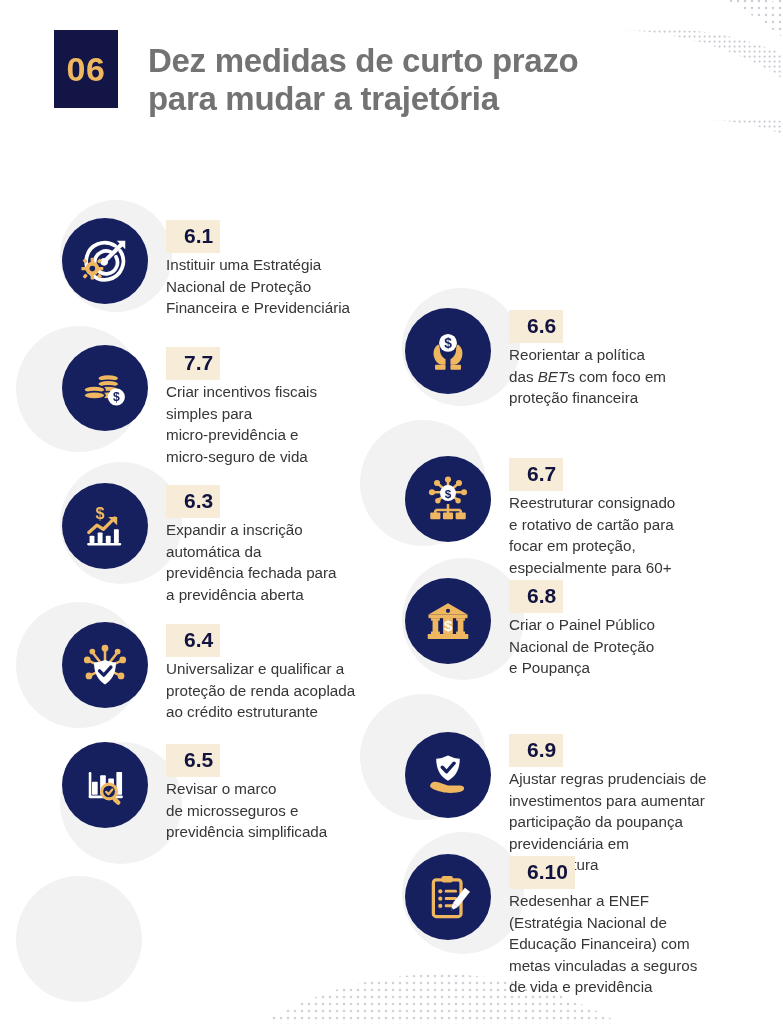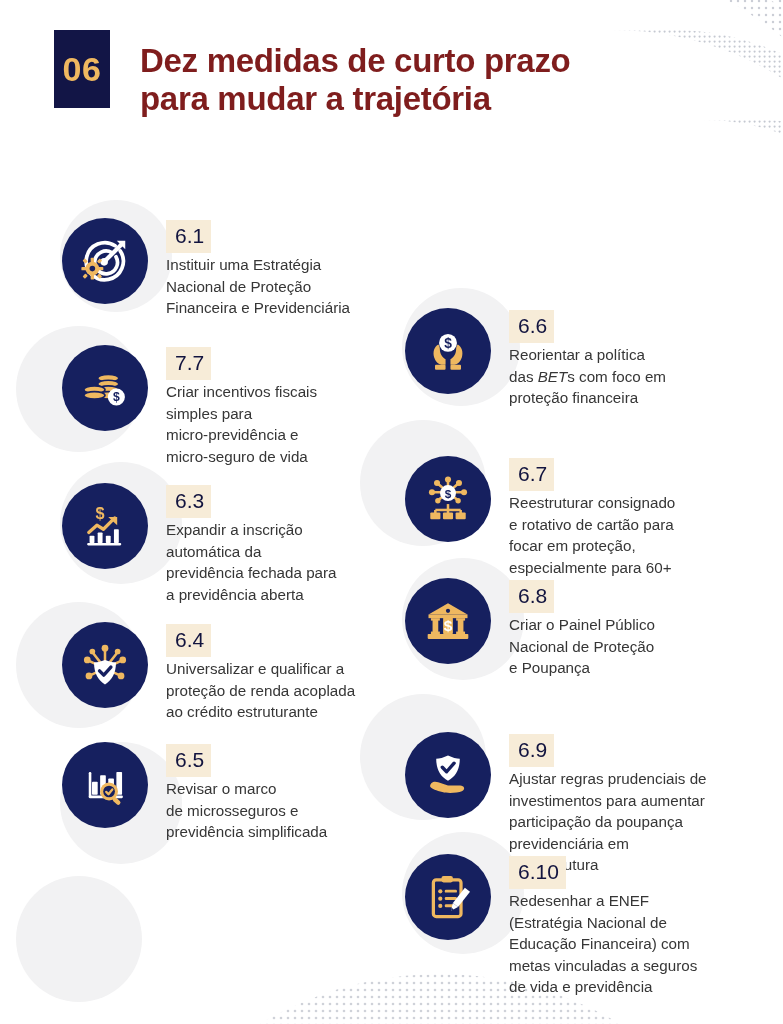--- a/index.html
+++ b/index.html
@@ -42,36 +42,36 @@
 
   
   .header {
     position: absolute;
     top: 30px;
     left: 54px;
     display: flex;
     align-items: flex-start;
   }
   .num-chip {
-    width: 56px;
+    width: 64px;
     height: 78px;
     background: #121546;
     color: #efb860;
     font-size: 34px;
     font-weight: bold;
     display: flex;
     align-items: center;
     justify-content: center;
     letter-spacing: 0.5px;
     flex: none;
   }
   .title {
     margin-left: 30px;
     margin-top: 12px;
-    color: #7f1d1d;
+    color: #737373;
     font-size: 33px;
     font-weight: bold;
     line-height: 1.14;
     letter-spacing: -0.3px;
     white-space: pre-line;
   }
 
   
   .ribbon-blob {
     position: absolute;
@@ -102,23 +102,23 @@
 
   .item-body {
     margin-left: 18px;
     padding-top: 2px;
   }
   .badge {
     display: inline-block;
     background: #f7ecd8;
     color: #12143f;
     font-size: 21px;
-    font-weight: normal;
+    font-weight: bold;
     line-height: 1;
-    padding: 5px 7px 7px 9px;
+    padding: 5px 7px 7px 18px;
     letter-spacing: 0px;
   }
   .desc {
     margin-top: 1px;
     color: #363636;
     font-size: 15.2px;
     line-height: 1.42;
     white-space: pre-line;
     max-width: 260px;
   }

